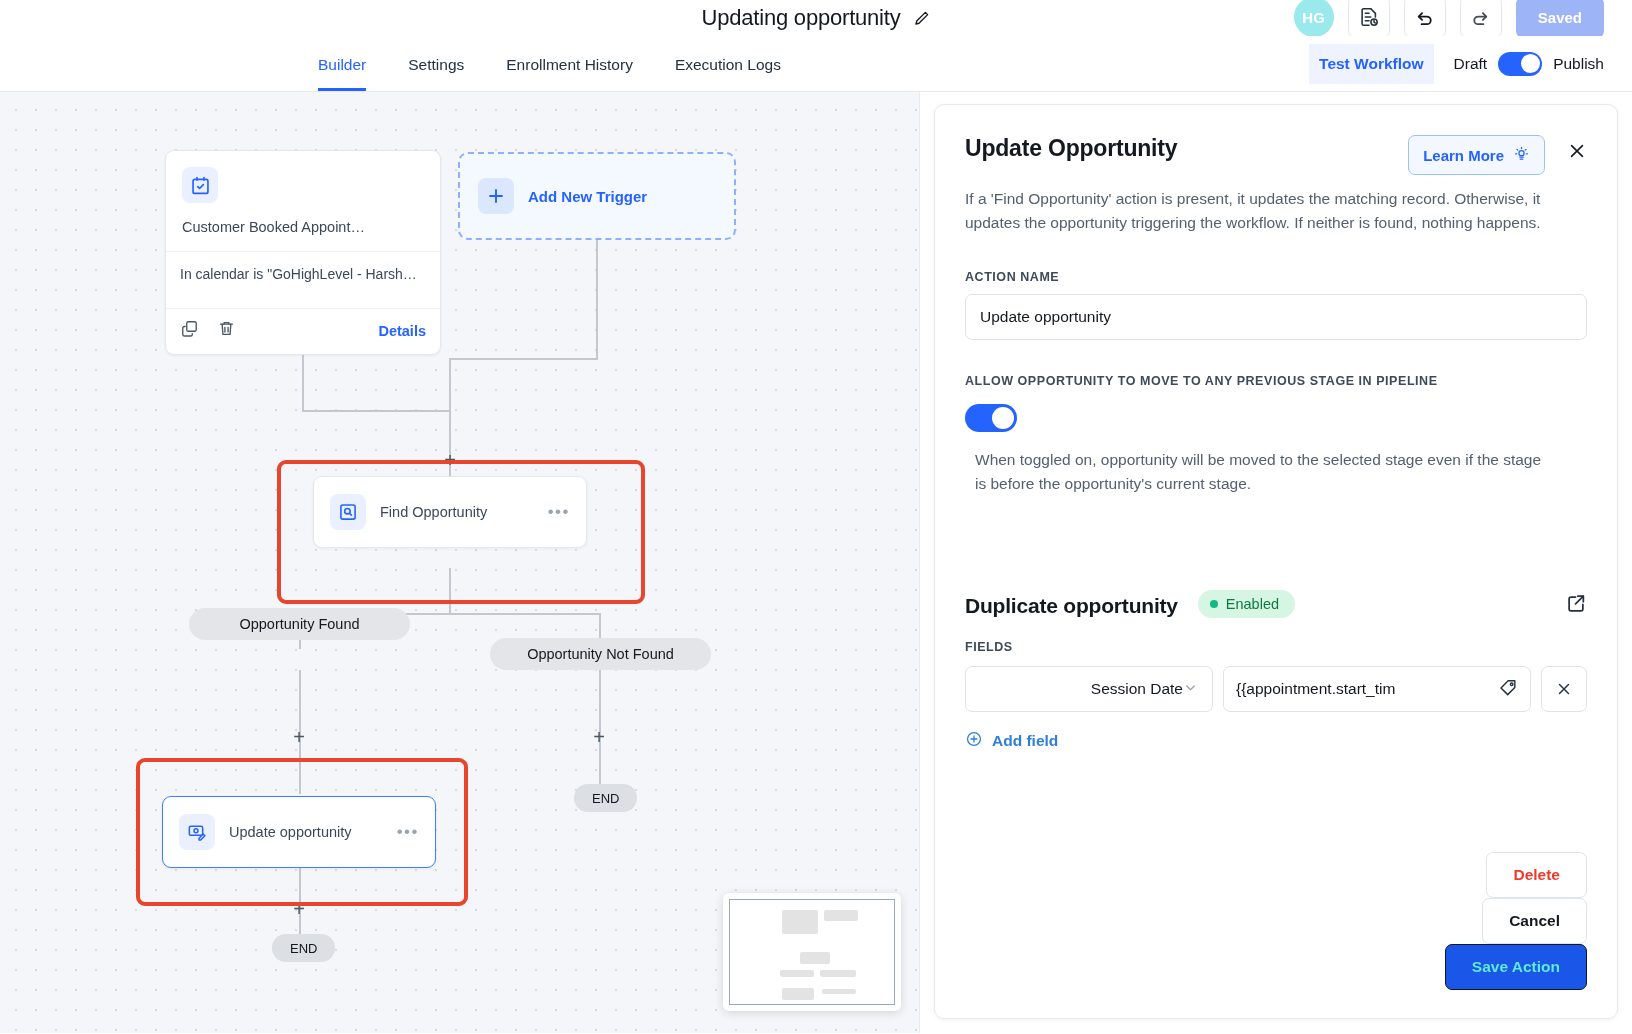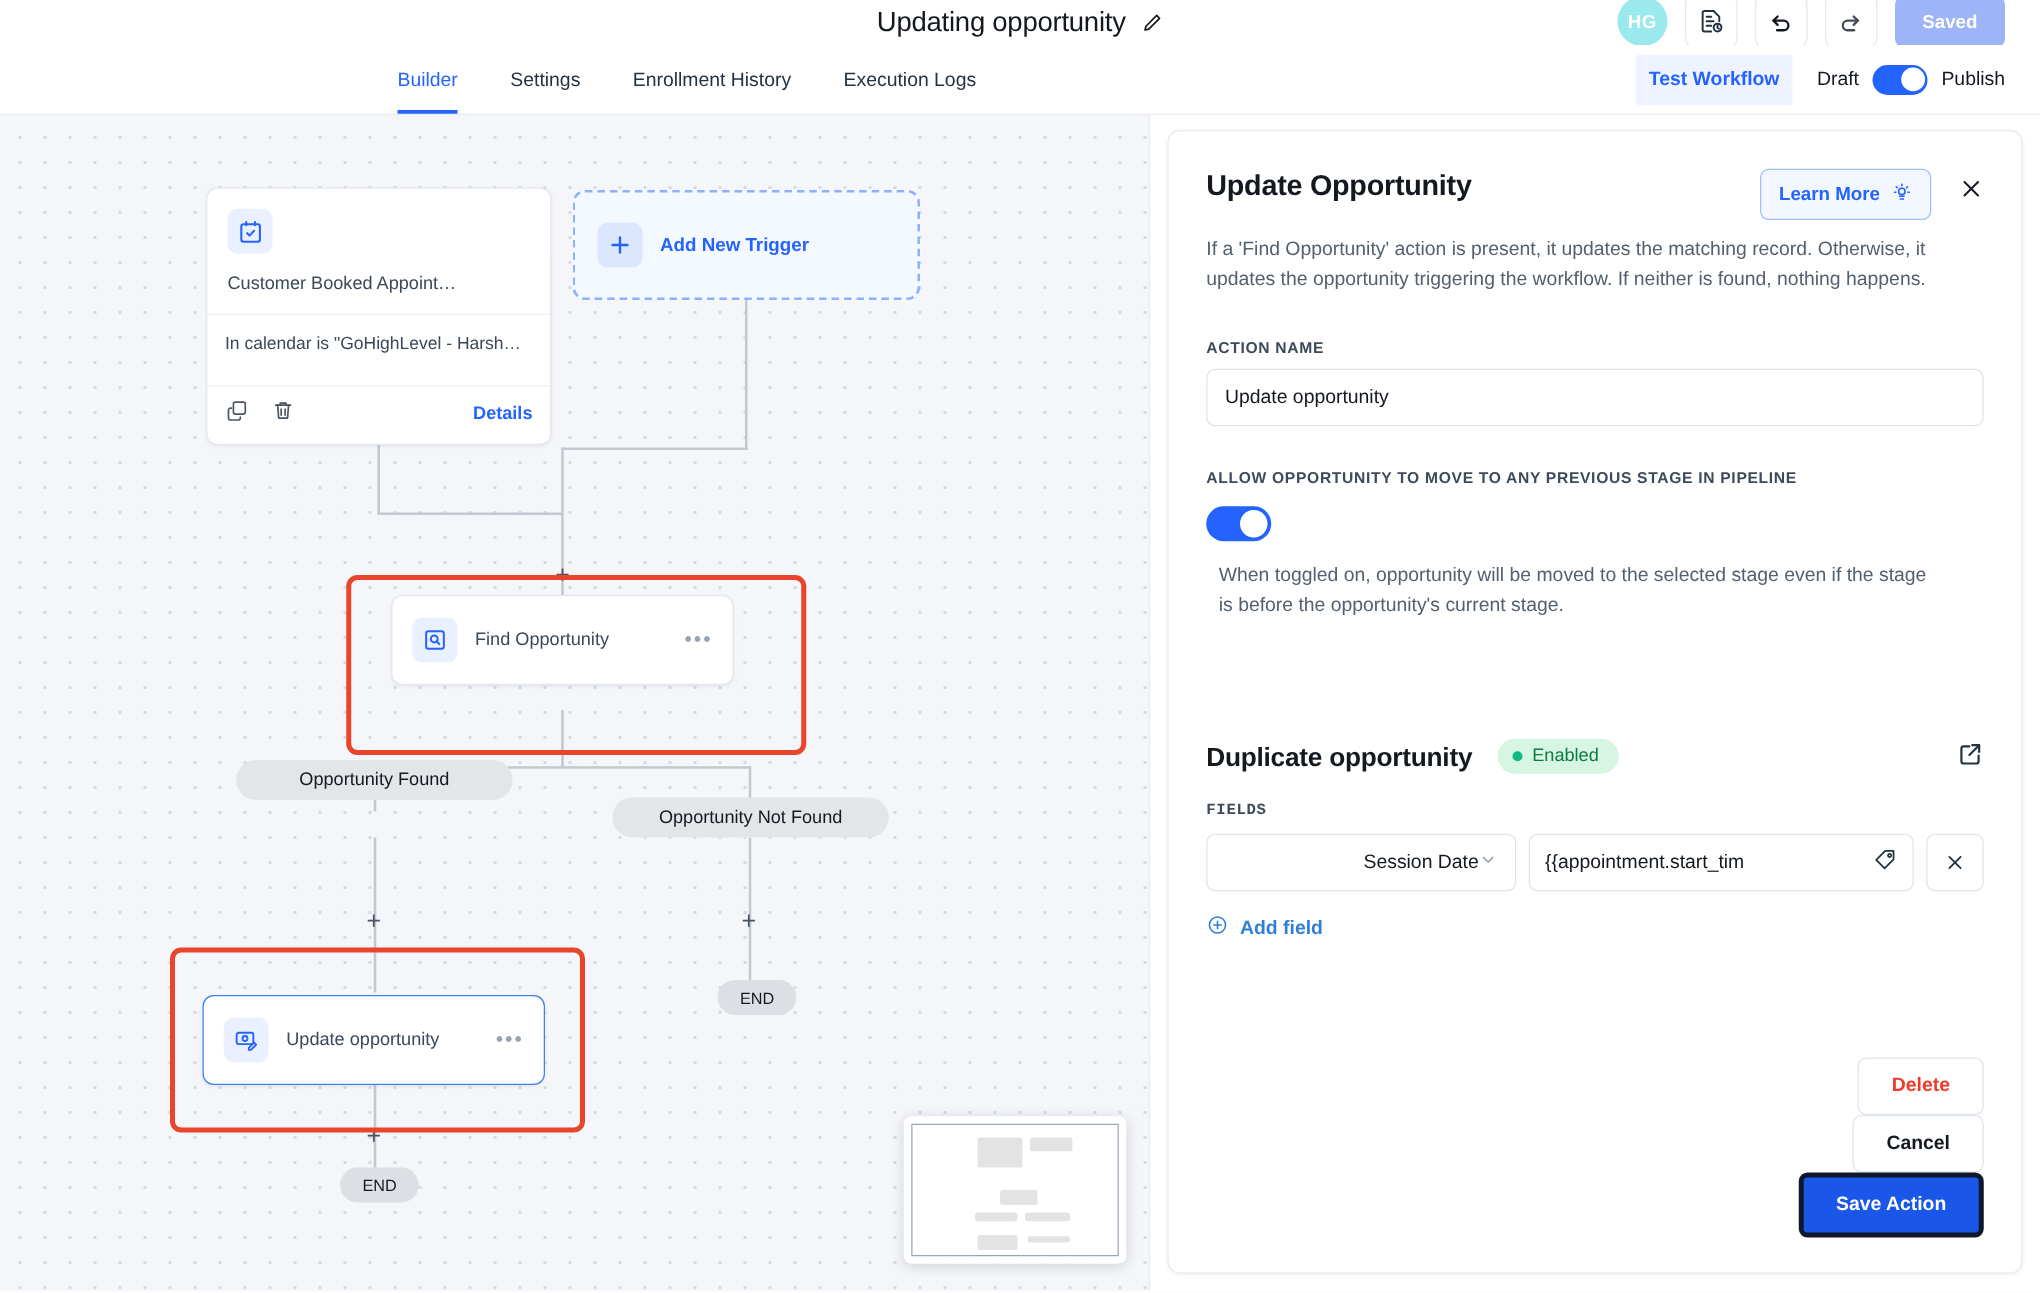--- a/index.html
+++ b/index.html
@@ -272,21 +272,21 @@
 
   .panel-foot {
     display: flex; align-items: flex-end; padding: 0 30px 28px 30px; flex-direction: column;
   }
   .btn {
     border-radius: 7px; font-size: 15.5px; font-weight: 600; cursor: pointer;
     padding: 13px 26px; font-family: "Liberation Sans", sans-serif;
   }
   .btn-delete { background: #fff; border: 1px solid #dfe3ea; color: #ef3a2a; }
   .btn-cancel { background: #fff; border: 1px solid #dfe3ea; color: #14181f; margin-left: auto; }
-  .btn-save { background: #1a56e8; border: 4px solid #0f172a; color: #ffffff; margin-left: 12px; }
+  .btn-save { background: #1a56e8; border: 1px solid #0f172a; color: #5eead4; margin-left: 12px; }
 </style>
 </head>
 <body>
 
 <div class="topbar">
   <div class="wf-title-wrap">
     <span class="wf-title">Updating opportunity</span>
     <span style="cursor:pointer;">
       <svg class="pencil-icon" viewBox="0 0 24 24" fill="none" stroke="#14181f" stroke-width="1.8" stroke-linecap="round" stroke-linejoin="round">
         <path d="M16.5 4.5l3 3L8 19l-4 1 1-4z"></path>
@@ -495,21 +495,21 @@
         </span>
         <span class="ext-icon">
           <svg width="22" height="22" viewBox="0 0 24 24" fill="none" stroke="#24313f" stroke-width="1.9" stroke-linecap="round" stroke-linejoin="round">
             <path d="M19.5 13.5v5a2 2 0 0 1-2 2h-11a2 2 0 0 1-2-2v-11a2 2 0 0 1 2-2h5"></path>
             <path d="M14 4.5h6v6"></path>
               <path d="M11.5 13l8.5-8.5"></path>
           </svg>
         </span>
       </div>
 
-      <div class="field-label" style="margin-top:22px;font-family:Liberation Mono, monospace;">FIELDS</div>
+      <div class="field-label" style="margin-top:22px;">FIELDS</div>
 
       <div class="fields-row">
         <div class="select-box">
           <span class="sel-val">Session Date</span>
           <span>
             <svg width="15" height="15" viewBox="0 0 24 24" fill="none" stroke="#9aa3b2" stroke-width="2" stroke-linecap="round" stroke-linejoin="round">
               <path d="M6 9.5l6 6 6-6"></path>
             </svg>
           </span>
         </div>

